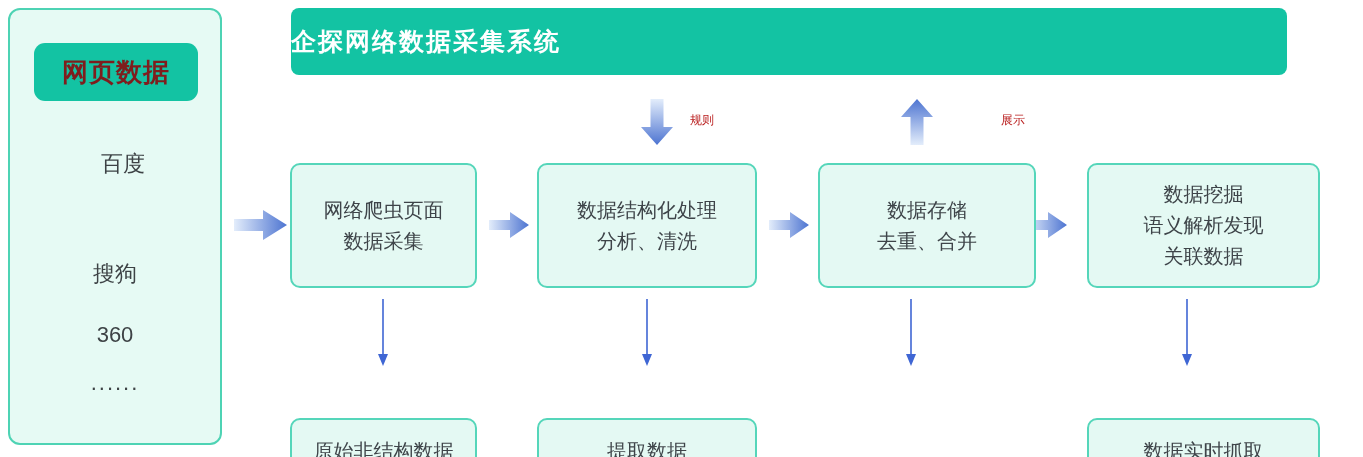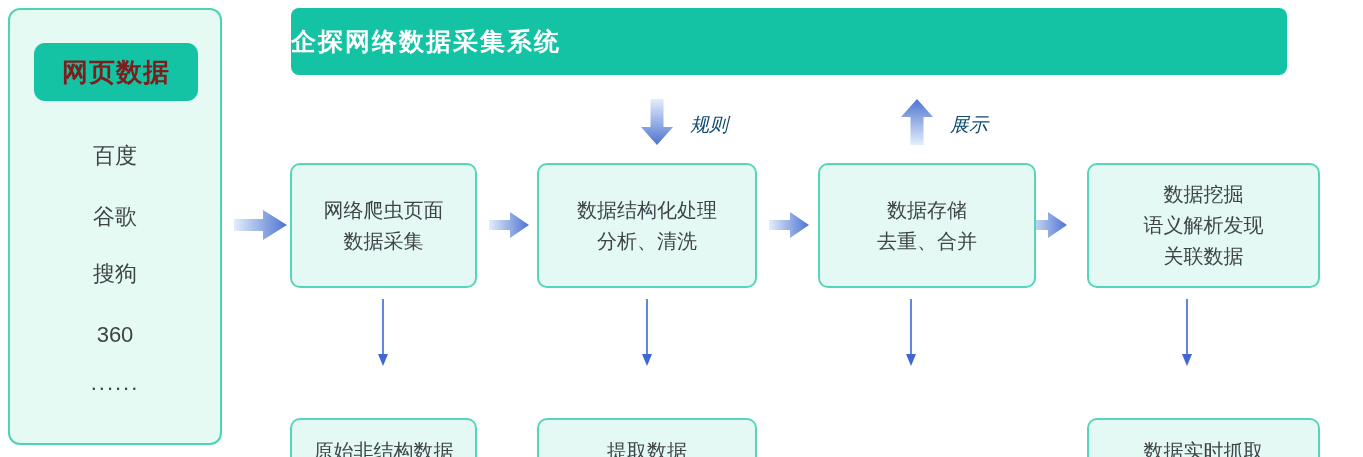--- a/index.html
+++ b/index.html
@@ -41,21 +41,21 @@
     letter-spacing: 1px;
   }
   .panel-item {
     position: absolute;
     left: 0; width: 100%;
     text-align: center;
     color: #3d4245;
     font-size: 22px;
     font-weight: 500;
   }
-  .pi-0 { top: 131px; }
+  .pi-0 { top: 139px; padding-left: 8px; }
   .pi-1 { top: 192px; }
   .pi-2 { top: 249px; }
   .pi-3 { top: 312px; }
   .pi-4 { top: 360px; letter-spacing: 2px; }
 
   
   .banner {
     position: absolute;
     left: 291px; top: 8px;
     width: 996px; height: 67px;
@@ -101,36 +101,34 @@
   .a-rules { left: 641px; top: 99px; }
   .a-show  { left: 901px; top: 99px; }
   .thin-1 { left: 376px;  top: 299px; }
   .thin-2 { left: 640px;  top: 299px; }
   .thin-3 { left: 904px;  top: 299px; }
   .thin-4 { left: 1180px; top: 299px; }
 
   .note {
     position: absolute;
     top: 112px;
-    color: #0c4a6e;
-    font-size: 19px;
-    font-style: italic;
+    color: #b91c1c;
+    font-size: 12px;
   }
   .note-rules { left: 690px; }
-  .note-show  { left: 950px; }
+  .note-show  { left: 1001px; }
 </style>
 </head>
 <body>
 
 <div class="canvas">
 
   <aside class="panel">
     <div class="panel-header">网页数据</div>
     <div class="panel-item pi-0">百度</div>
-    <div class="panel-item pi-1">谷歌</div>
     <div class="panel-item pi-2">搜狗</div>
     <div class="panel-item pi-3">360</div>
     <div class="panel-item pi-4">......</div>
   </aside>
 
   <header class="banner">
     <span>企探网络数据采集系统</span>
   </header>
 
   <svg class="arrow a-into" width="53" height="34" viewBox="0 0 53 34">

